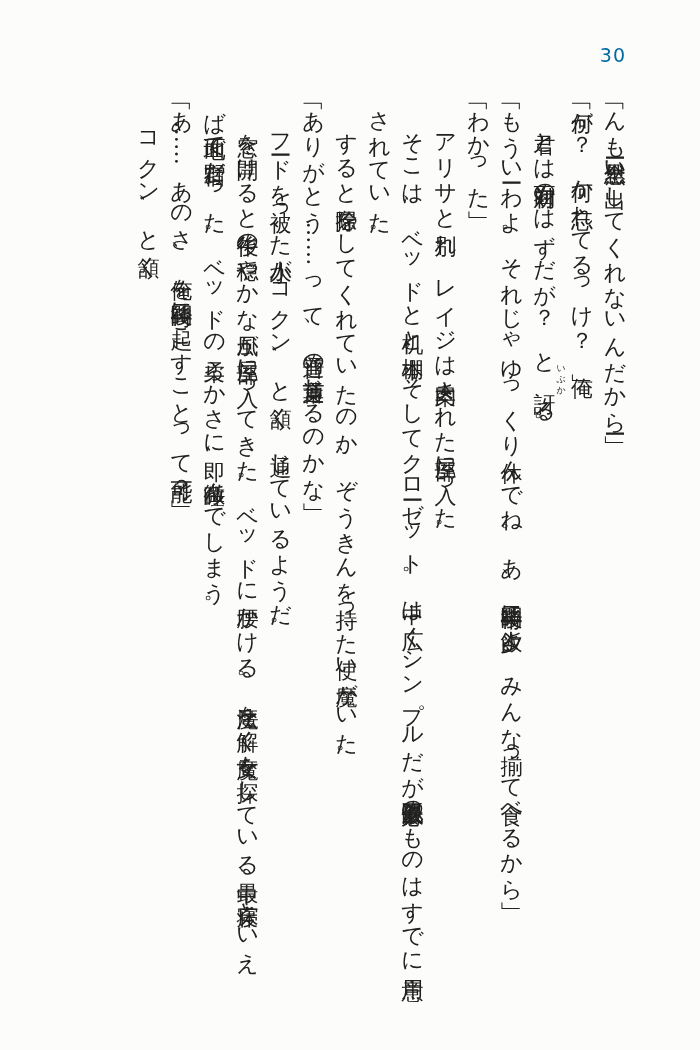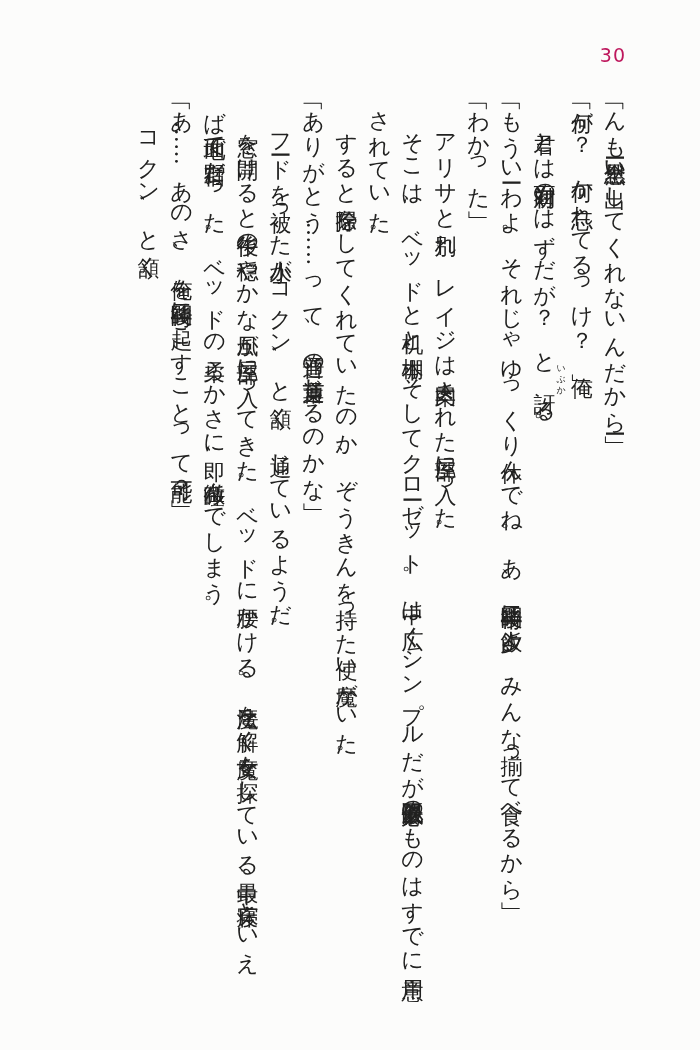--- a/index.html
+++ b/index.html
@@ -20,21 +20,21 @@
     color: #212120;
     font-family: "DejaVu Serif", "Liberation Serif", serif;
     overflow: hidden;
   }
   .page-number {
     position: absolute;
     top: 44px;
     right: 74px;
     font-size: 19px;
     letter-spacing: 1px;
-    color: #be185d;
+    color: #0369a1;
     font-family: "DejaVu Sans", "Liberation Sans", sans-serif;
   }
   .text-block {
     position: absolute;
     top: 96px;
     right: 68px;
     height: 884px;
     width: 566px;
     writing-mode: vertical-rl;
     -webkit-writing-mode: vertical-rl;

